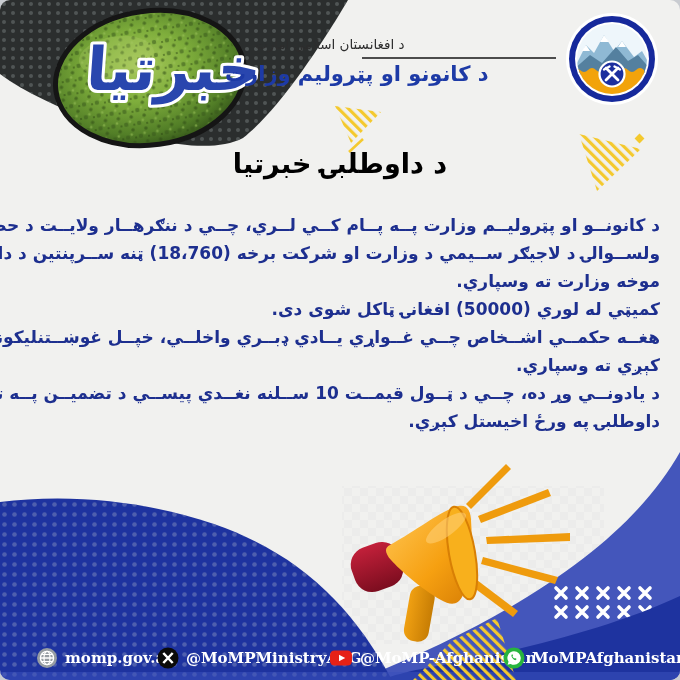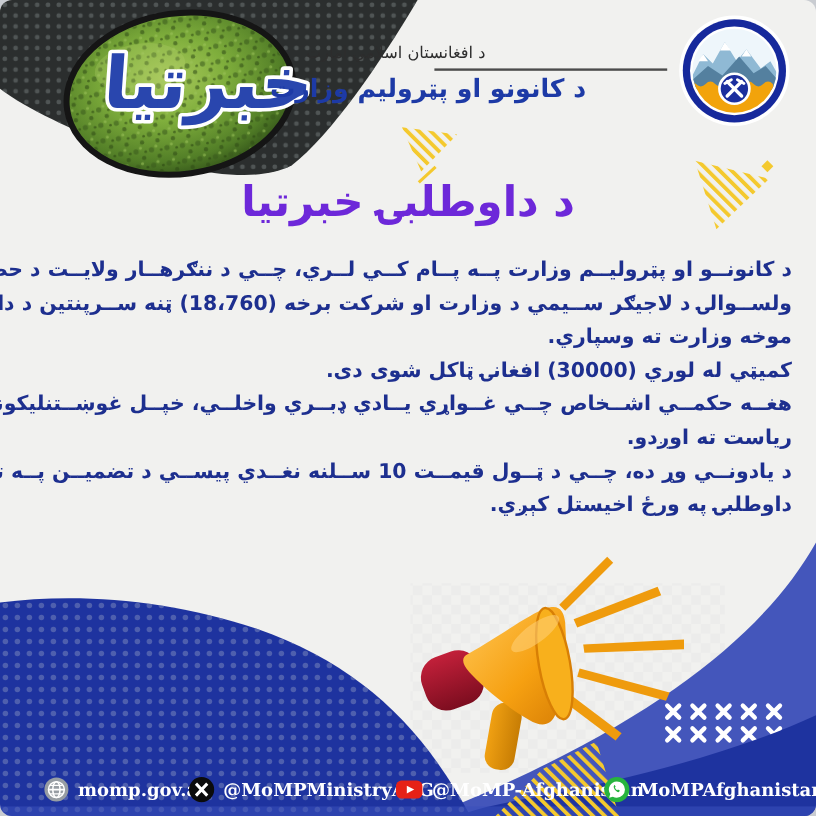--- a/index.html
+++ b/index.html
@@ -20,21 +20,21 @@
   .hdr-divider{position:absolute;top:57px;left:362px;width:194px;height:1.5px;background:#4c4c4c;}
   .ministry{
     position:absolute;top:62px;left:225px;width:332px;
     direction:rtl;text-align:left;font-size:21px;font-weight:bold;color:#1d3aa6;
     letter-spacing:-0.3px;
   }
 
   
   .title{
     position:absolute;top:148px;left:0;right:0;text-align:center;
-    direction:rtl;font-size:35px;font-weight:bold;color:#6d28d9;
+    direction:rtl;font-size:27px;font-weight:bold;color:#000000;
   }
 
   
   .body-text{
     position:absolute;top:211px;left:18px;right:20px;
     direction:rtl;color:#1d2f8f;font-weight:bold;font-size:17px;
   }
   .body-text .line{
     height:28px;line-height:28px;white-space:nowrap;text-align:right;overflow:visible;
   }
@@ -126,23 +126,23 @@
       <path d="M40,58.5 L45.5,55.5 M56,58.5 L50.5,55.5" stroke="#ffffff" stroke-width="2.4" stroke-linecap="round"></path>
     </g>
   </svg>
 
   <div class="title">د داوطلبۍ خبرتیا</div>
 
   <div class="body-text">
     <div class="line">د کانونــو او پټرولیــم وزارت پــه پــام کــي لــري، چــي د ننګرهــار ولایــت د حصــارک</div>
     <div class="line">ولســوالۍ د لاجیګر ســیمي د وزارت او شرکت برخه (18،760) ټنه ســرپنتین د داوطلبۍ په</div>
     <div class="line">موخه وزارت ته وسپاري.</div>
-    <div class="line">کمیټي له لوري (30000) افغانۍ ټاکل شوی دی.</div>
+    <div class="line">کمیټي له لوري (50000) افغانۍ ټاکل شوی دی.</div>
     <div class="line">هغــه حکمــي اشــخاص چــي غــواړي یــادي ډبــري واخلــي، خپــل غوښــتنلیکونه دي</div>
-    <div class="line">ریاست ته اوږدو.</div>
+    <div class="line">کېږي ته وسپاري.</div>
     <div class="line">د یادونــي وړ ده، چــي د ټــول قیمــت 10 ســلنه نغــدي پیســي د تضمیــن پــه توکه د</div>
     <div class="line">داوطلبۍ په ورځ اخیستل کېږي.</div>
   </div>
 
   <svg class="abs" style="left:0;top:0;" width="680" height="680" viewBox="0 0 680 680">
     <defs>
       <pattern id="dotsBlue" width="10" height="10" patternUnits="userSpaceOnUse">
         <circle cx="4.5" cy="4.5" r="2.3" fill="#7583ba"></circle>
       </pattern>
       <pattern id="checker" width="16" height="16" patternUnits="userSpaceOnUse">

